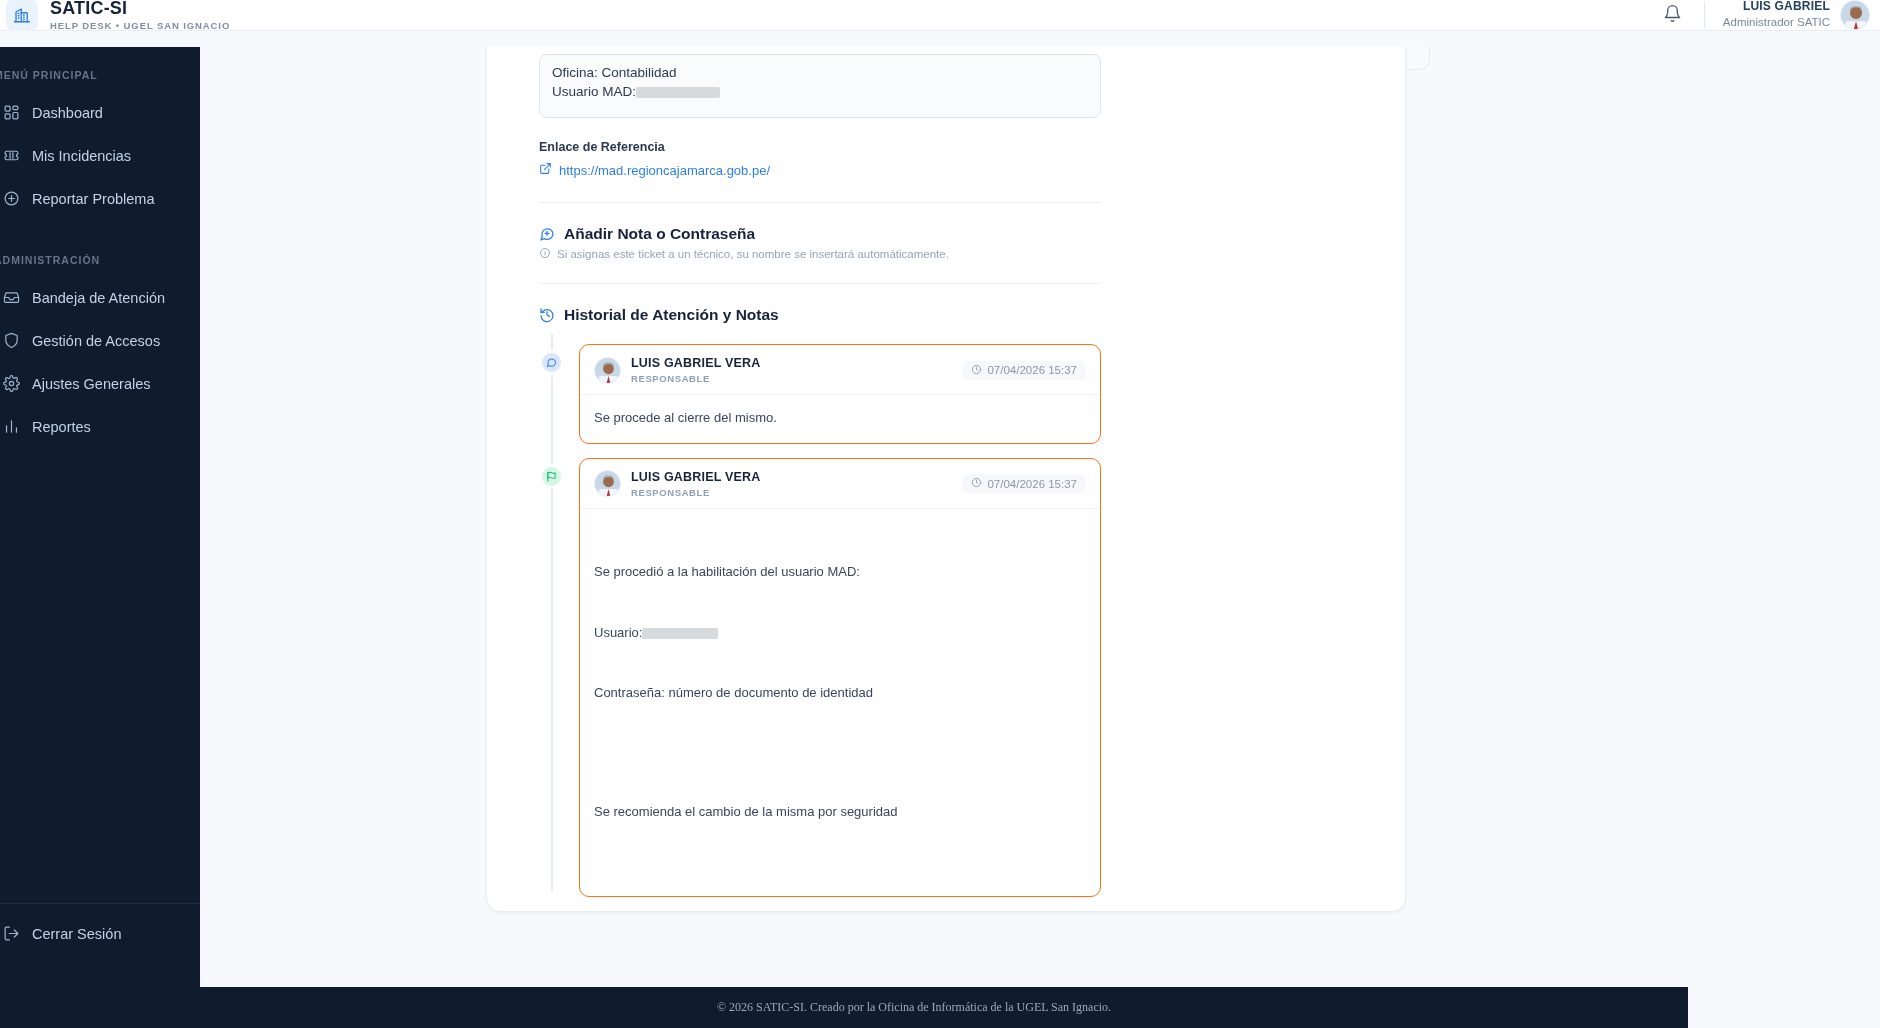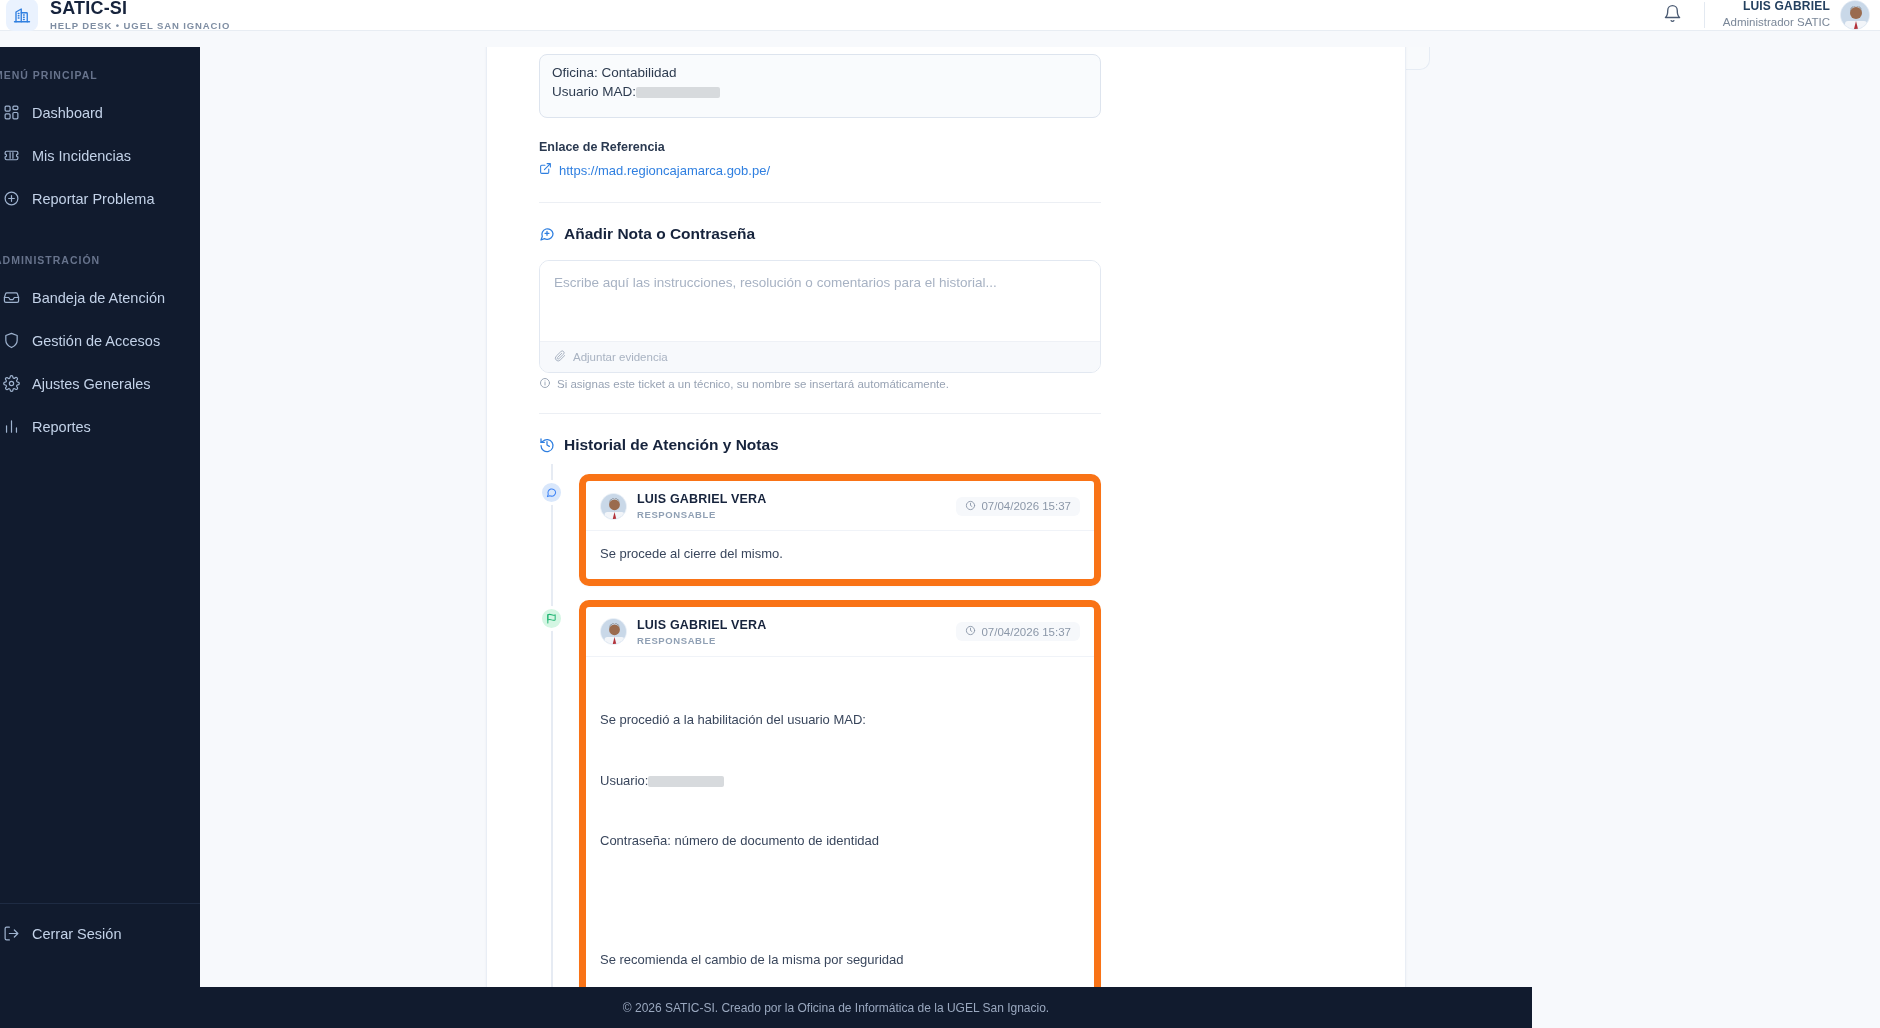--- a/index.html
+++ b/index.html
@@ -159,21 +159,21 @@
   .tl-entry { position: relative; margin-bottom: 14px; }
   .tl-dot {
     position: absolute; left: -40px; top: 6px;
     width: 25px; height: 25px; border-radius: 50%;
     display: flex; align-items: center; justify-content: center;
     border: 3px solid #ffffff;
   }
   .tl-dot.blue { background: #d9e7fb; color: #3b82f6; }
   .tl-dot.green { background: #d4f6e3; color: #22b573; }
   .tl-card {
-    border: 7px solid #f97316; border-radius: 10px; background: #fff;
+    border: 1px solid #f97316; border-radius: 10px; background: #fff;
     box-shadow: 0 1px 2px rgba(18,32,56,.03);
   }
   .tl-head {
     display: flex; align-items: center; padding: 11px 14px 10px 14px;
     border-bottom: 1px solid #f0f3f8;
   }
   .tl-avatar {
     width: 27px; height: 27px; border-radius: 50%; overflow: hidden;
     background: #dfe8f3; margin-right: 10px; position: relative;
     border: 1px solid #eaf0f7;
@@ -186,24 +186,25 @@
     font-size: 11.5px; color: #8b97a8; background: #f6f8fb;
     padding: 3px 9px; border-radius: 6px;
   }
   .tl-body {
     padding: 13px 14px 14px 14px; font-size: 13px; color: #39465c;
     line-height: 1.55; white-space: pre-wrap;
   }
 
   
   .footer {
-    position: absolute; left: 0; bottom: 0; width: 1532px; height: 41px;
+    position: absolute; left: 0; bottom: 0; width: 1688px; height: 41px;
     background: #111b2e; color: #9aa8bf; font-size: 12px;
     display: flex; align-items: center; justify-content: center;
     z-index: 25;
+    font-family: Liberation Serif, serif;
   }
   .footer-inner { padding-left: 140px; }
 </style>
 </head>
 <body>
 
 <div class="topbar">
   <div class="brand">
     <div class="brand-logo">
       <svg width="18" height="18" viewBox="0 0 24 24" fill="none" stroke="currentColor" stroke-width="1.8" stroke-linecap="round" stroke-linejoin="round">
@@ -366,31 +367,20 @@
         <div class="sec-head">
           <span class="ic">
             <svg width="16" height="16" viewBox="0 0 24 24" fill="none" stroke="currentColor" stroke-width="1.9" stroke-linecap="round" stroke-linejoin="round">
               <path d="M21 11.5a8.4 8.4 0 0 1-9 8.4 8.5 8.5 0 0 1-3.8-.9L3 21l1.9-5.2A8.4 8.4 0 1 1 21 11.5z"></path>
               <path d="M12 8v6M9 11h6"></path>
             </svg>
           </span>
           <span>Añadir Nota o Contraseña</span>
         </div>
 
-        <div class="composer">
-          <textarea class="composer-ta" placeholder="Escribe aquí las instrucciones, resolución o comentarios para el historial..." style=""></textarea>
-          <div class="composer-foot">
-            <span>
-              <svg width="12" height="12" viewBox="0 0 24 24" fill="none" stroke="currentColor" stroke-width="2" stroke-linecap="round" stroke-linejoin="round">
-                <path d="M21.4 11.05 12.2 20.2a5.5 5.5 0 0 1-7.8-7.8l9.2-9.1a3.7 3.7 0 1 1 5.2 5.2l-9.2 9.2a1.8 1.8 0 0 1-2.6-2.6l8.5-8.5"></path>
-              </svg>
-            </span>
-            <span>Adjuntar evidencia</span>
-          </div>
-        </div>
 
         <div class="hint">
           <span>
             <svg width="12" height="12" viewBox="0 0 24 24" fill="none" stroke="currentColor" stroke-width="1.9" stroke-linecap="round" stroke-linejoin="round">
               <circle cx="12" cy="12" r="9"></circle>
                 <path d="M12 16v-5M12 8h.01"></path>
             </svg>
           </span>
           <span>Si asignas este ticket a un técnico, su nombre se insertará automáticamente.</span>
         </div>

